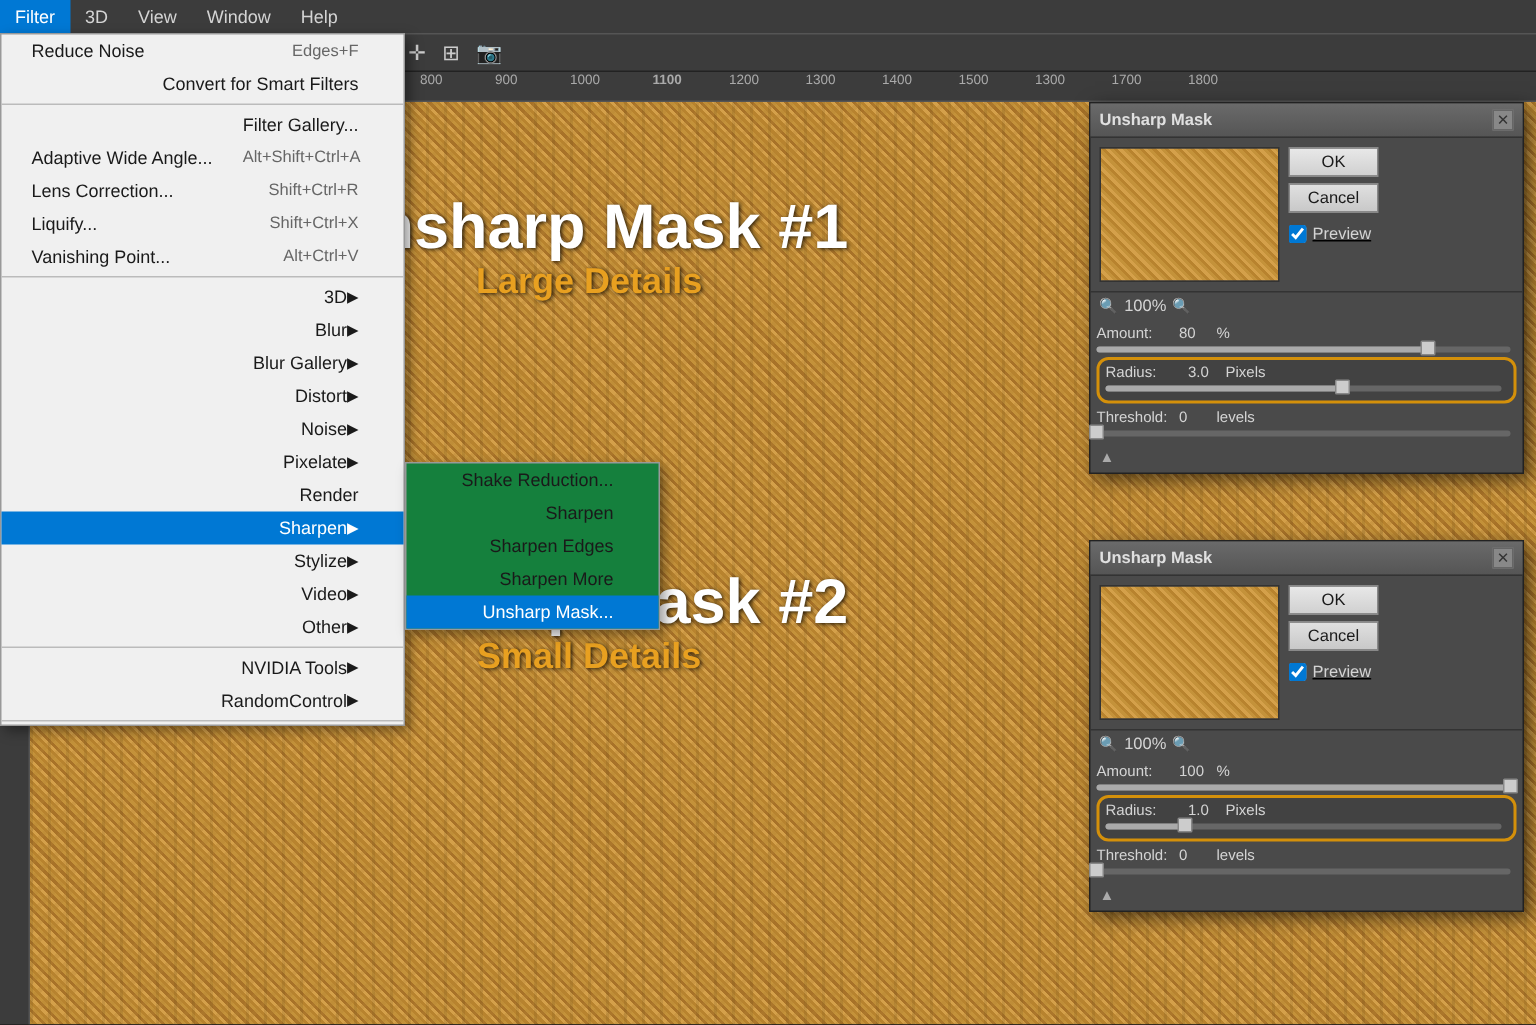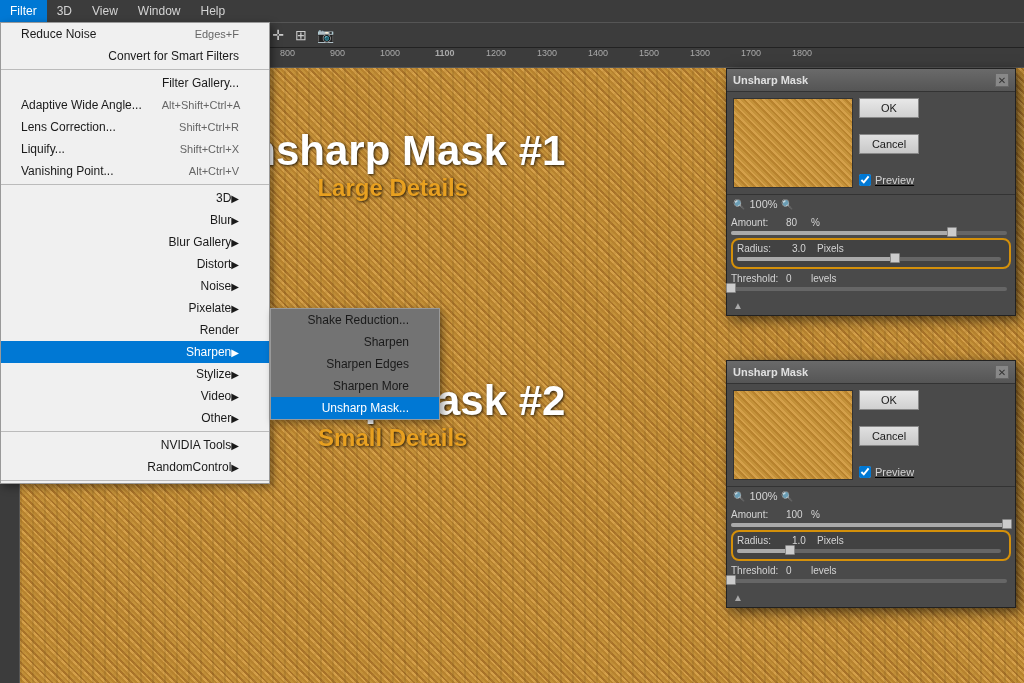--- a/index.html
+++ b/index.html
@@ -230,21 +230,21 @@
       font-size: 11px;
       margin-left: 20px;
     }
     .submenu-arrow {
       font-size: 10px;
     }
 
     
     .submenu {
       position: absolute;
-      background: #737373;
+      background: #15803d;
       border: 1px solid #999;
       box-shadow: 3px 3px 8px rgba(0,0,0,0.4);
       min-width: 160px;
       z-index: 1001;
     }
 
     
     .dialog {
       position: absolute;
       background: #4a4a4a;
@@ -292,21 +292,21 @@
           #b8832e 2px, #b8832e 4px,
           #d4a04a 4px, #d4a04a 6px
         );
       border: 1px solid #333;
       flex-shrink: 0;
     }
     .dialog-controls {
       flex: 1;
       display: flex;
       flex-direction: column;
-      gap: 16px;
+      gap: 4px;
     }
     .dialog-btn {
       background: linear-gradient(to bottom, #e0e0e0, #c8c8c8);
       border: 1px solid #888;
       color: #1a1a1a;
       font-size: 11px;
       padding: 3px 8px;
       cursor: pointer;
       text-align: center;
       width: 60px;

